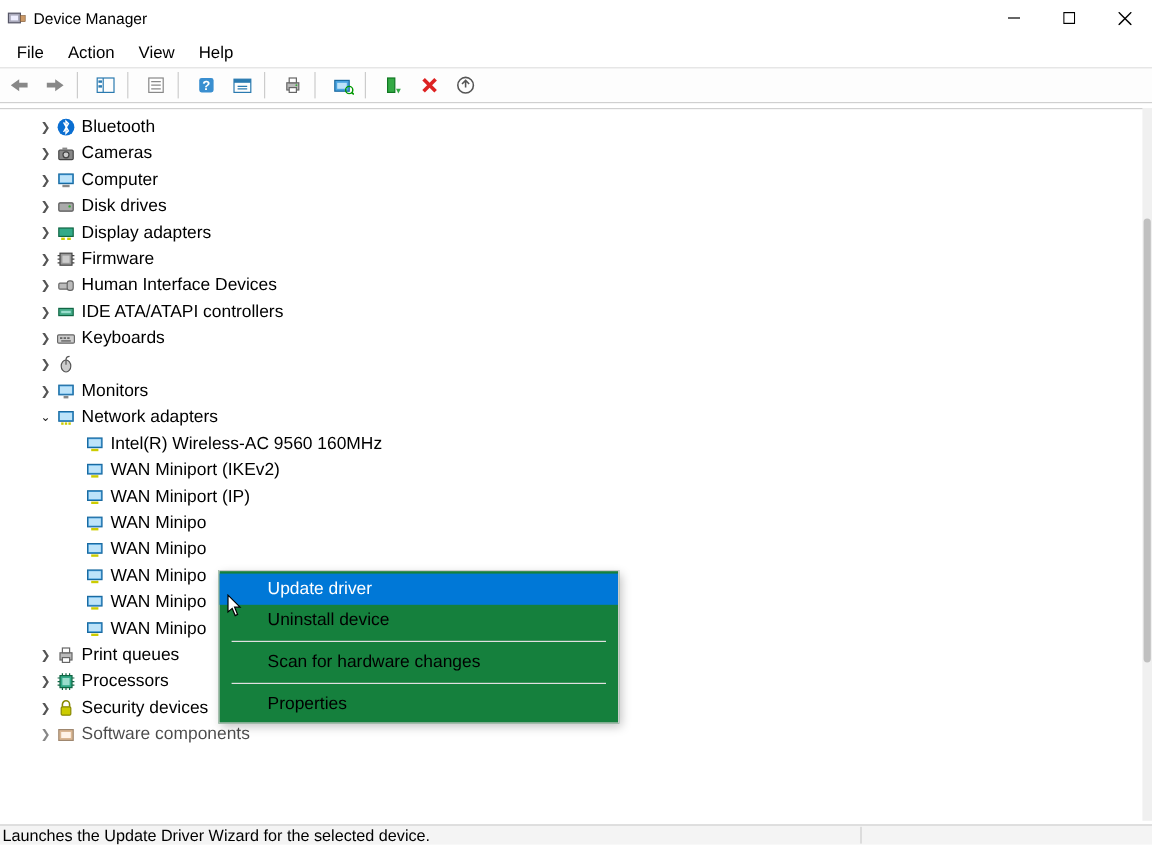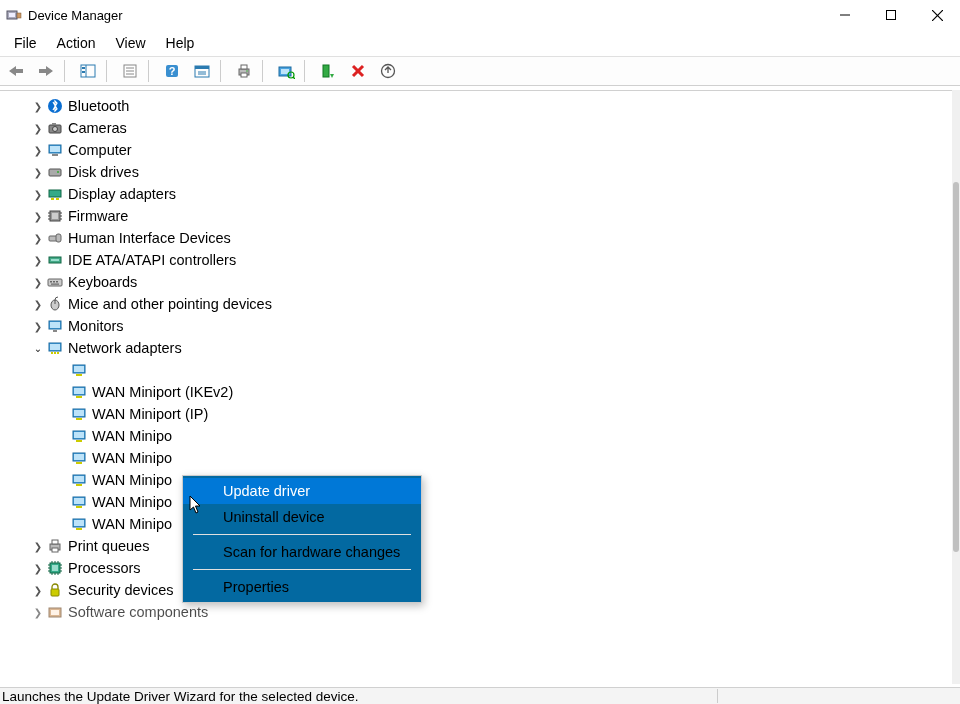--- a/index.html
+++ b/index.html
@@ -100,22 +100,22 @@
   .sel {
     background: #cce8ff;
     border: 1px dotted #99c9ef;
     padding: 0 2px;
   }
   
   .context-menu {
     position: absolute;
     left: 182px;
     top: 475px;
-    width: 240px;
-    background: #0369a1;
+    width: 334px;
+    background: #15803d;
     border: 1px solid #ccc;
     box-shadow: 2px 3px 8px rgba(0,0,0,0.25);
     padding: 2px 0;
     z-index: 100;
   }
   .ctx-item {
     padding: 5px 14px 5px 40px;
     font-size: 14.5px;
   }
   .ctx-item.highlight {
@@ -408,21 +408,20 @@
 
     <div class="tree-row indent-1">
       <span class="expander">❯</span>
       <span class="node-icon">
           <svg width="16" height="16">
             <ellipse cx="8" cy="9" rx="4" ry="5" fill="#ccc" stroke="#555"></ellipse>
             <line x1="8" y1="4" x2="8" y2="8" stroke="#555"></line>
             <path d="M8 4 Q8 1 11 1" fill="none" stroke="#555"></path>
           </svg>
         </span>
-      <span class="node-label">Mice and other pointing devices</span>
     </div>
 
     <div class="tree-row indent-1">
       <span class="expander">❯</span>
       <span class="node-icon">
           <svg width="16" height="16">
             <rect x="2" y="3" width="12" height="8" fill="#4aa3e0" stroke="#1a6aa0"></rect>
             <rect x="3" y="4" width="10" height="6" fill="#bde3f9"></rect>
             <rect x="6" y="12" width="4" height="2" fill="#888"></rect>
           </svg>
@@ -446,20 +445,21 @@
 
     <div class="tree-row indent-2">
       <span class="expander"></span>
       <span class="node-icon">
           <svg width="16" height="16">
             <rect x="2" y="3" width="12" height="8" fill="#4aa3e0" stroke="#1a6aa0"></rect>
             <rect x="3" y="4" width="10" height="6" fill="#bde3f9"></rect>
             <rect x="5" y="12" width="6" height="2" fill="#cc0"></rect>
           </svg>
         </span>
+      <span class="node-label">Intel(R) Wireless-AC 9560 160MHz</span>
     </div>
     <div class="tree-row indent-2">
       <span class="expander"></span>
       <span class="node-icon">
           <svg width="16" height="16">
             <rect x="2" y="3" width="12" height="8" fill="#4aa3e0" stroke="#1a6aa0"></rect>
             <rect x="3" y="4" width="10" height="6" fill="#bde3f9"></rect>
             <rect x="5" y="12" width="6" height="2" fill="#cc0"></rect>
           </svg>
         </span>

